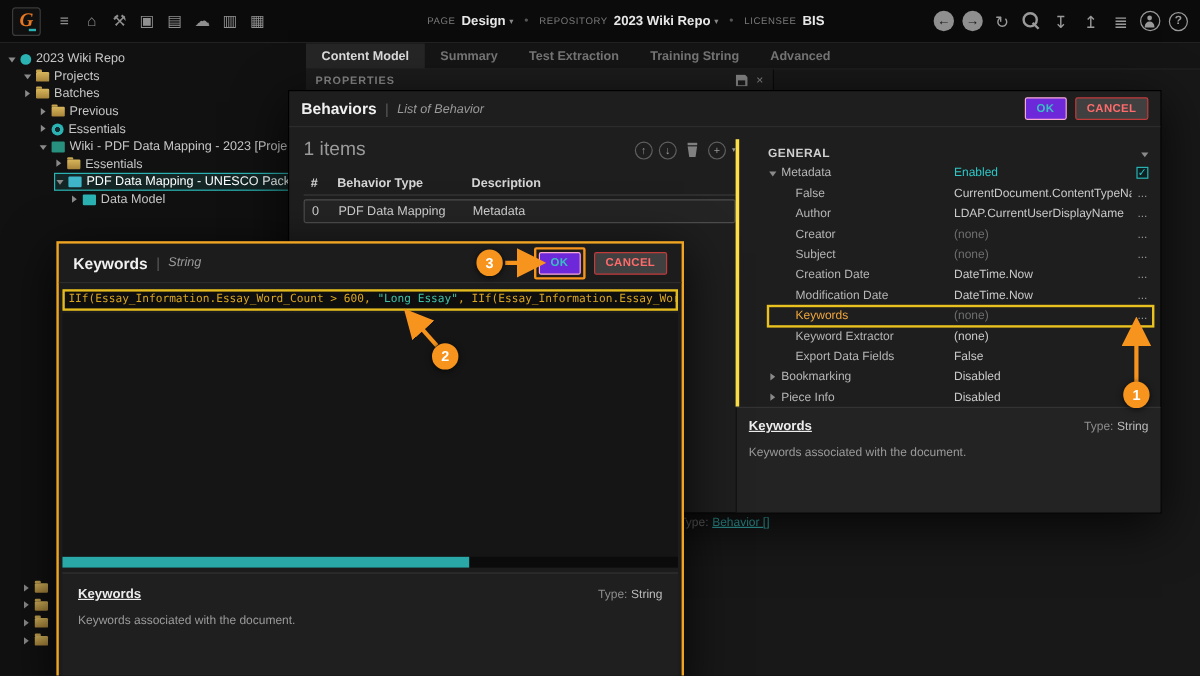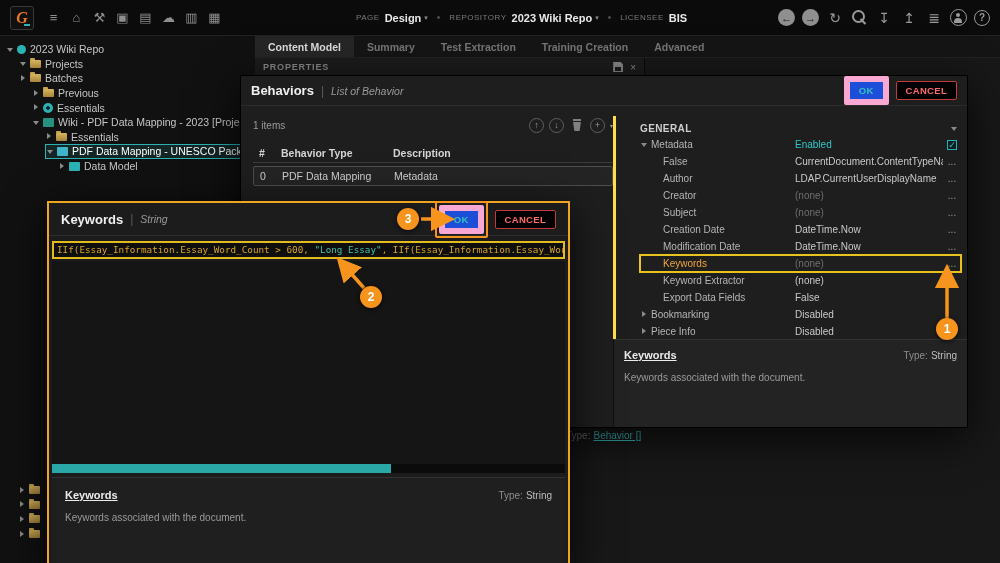--- a/index.html
+++ b/index.html
@@ -60,34 +60,34 @@
   .props-label{font-size:9px;font-weight:bold;color:#8a8a8a;letter-spacing:.8px}
   .props-icons{margin-left:auto;display:flex;gap:7px;align-items:center}
   .disk{width:10px;height:10px;background:#888;position:relative;clip-path:polygon(0 0,75% 0,100% 25%,100% 100%,0 100%)}
   .disk::after{content:"";position:absolute;left:2px;top:5px;width:6px;height:4px;background:#1c1c1c}
   .px{color:#8a8a8a;font-size:10px;cursor:pointer}
   .under-type{position:absolute;left:311px;top:394px;font-size:10px;color:#8a8a8a;white-space:nowrap}
   .under-type .tv{color:#3bbcbc;text-decoration:underline;margin-left:3px}
 
   
   .btn{font-size:9.5px;font-weight:bold;padding:3px 9px;border-radius:2px;cursor:pointer;letter-spacing:.3px;white-space:nowrap}
-  .btn.ok{color:#35c1c1;border:6px solid #f9a8d4;background:#1d4ed8}
-  .btn.cancel{color:#ff6b6b;border:1px solid #c23b3b;background:#000000}
+  .btn.ok{color:#35c1c1;border:1px solid #f9a8d4;background:#6d28d9}
+  .btn.cancel{color:#ff6b6b;border:1px solid #c23b3b;background:#404040}
 
   
   .dlg-b{position:absolute;left:240px;top:75px;width:728px;height:353px;background:#1e1e1e;border:1px solid #000;
     box-shadow:0 10px 40px rgba(0,0,0,.75);z-index:10}
   .dlg-head{height:30px;display:flex;align-items:center;padding:0 10px;border-bottom:1px solid #2c2c2c}
   .dlg-title{font-size:13px;font-weight:bold;color:#f0f0f0}
   .dlg-sep{color:#5a5a5a;margin:0 7px;font-size:12px}
   .dlg-sub{font-size:10.5px;font-style:italic;color:#9a9a9a}
   .dlg-btns{margin-left:auto;display:flex;gap:7px;align-items:center}
   .bl{position:absolute;left:12px;top:40px;width:360px}
   .bl-top{display:flex;align-items:center;height:18px}
-  .bl-count{font-size:10px;color:#9a9a9a}
+  .bl-count{font-size:16px;color:#9a9a9a}
   .bl-tools{margin-left:auto;display:flex;gap:5px;align-items:center}
   .mc{width:15px;height:15px;border-radius:50%;border:1px solid #5f5f5f;color:#9a9a9a;font-size:9px;
     display:flex;align-items:center;justify-content:center;cursor:pointer}
   .trash{width:10px;height:12px;position:relative;margin:0 3px;cursor:pointer}
   .trash::before{content:"";position:absolute;left:0;top:2.5px;width:10px;height:9.5px;background:#808080;clip-path:polygon(10% 0,90% 0,76% 100%,24% 100%)}
   .trash::after{content:"";position:absolute;left:1px;top:0;width:8px;height:1.5px;background:#808080}
   .add-caret{font-size:6px;color:#999}
   .btable{margin-top:10px}
   .bt-head{display:flex;font-size:10.5px;font-weight:bold;color:#d5d5d5;padding:3px 6px;border-bottom:1px solid #3a3a3a}
   .bt-row{display:flex;font-size:10.5px;color:#cfcfcf;padding:3px 6px;border:1px solid #4d4d4d;border-radius:2px;background:#242424;margin-top:3px;cursor:pointer}
@@ -242,21 +242,21 @@
         <span class="ticon folder"></span>
       </div>
     </div>
 </div>
 
 <div class="main">
   <div class="tabs" id="tabs">
       <div class="tab active">Content Model</div>
       <div class="tab">Summary</div>
       <div class="tab">Test Extraction</div>
-      <div class="tab">Training Creation</div>
+      <div class="tab">Training String</div>
       <div class="tab">Advanced</div>
     </div>
   <div class="props-bar">
     <span class="props-label">PROPERTIES</span>
     <span class="props-icons">
       <span class="disk"></span>
       <span class="px">×</span>
     </span>
   </div>
   <div class="under-type">

